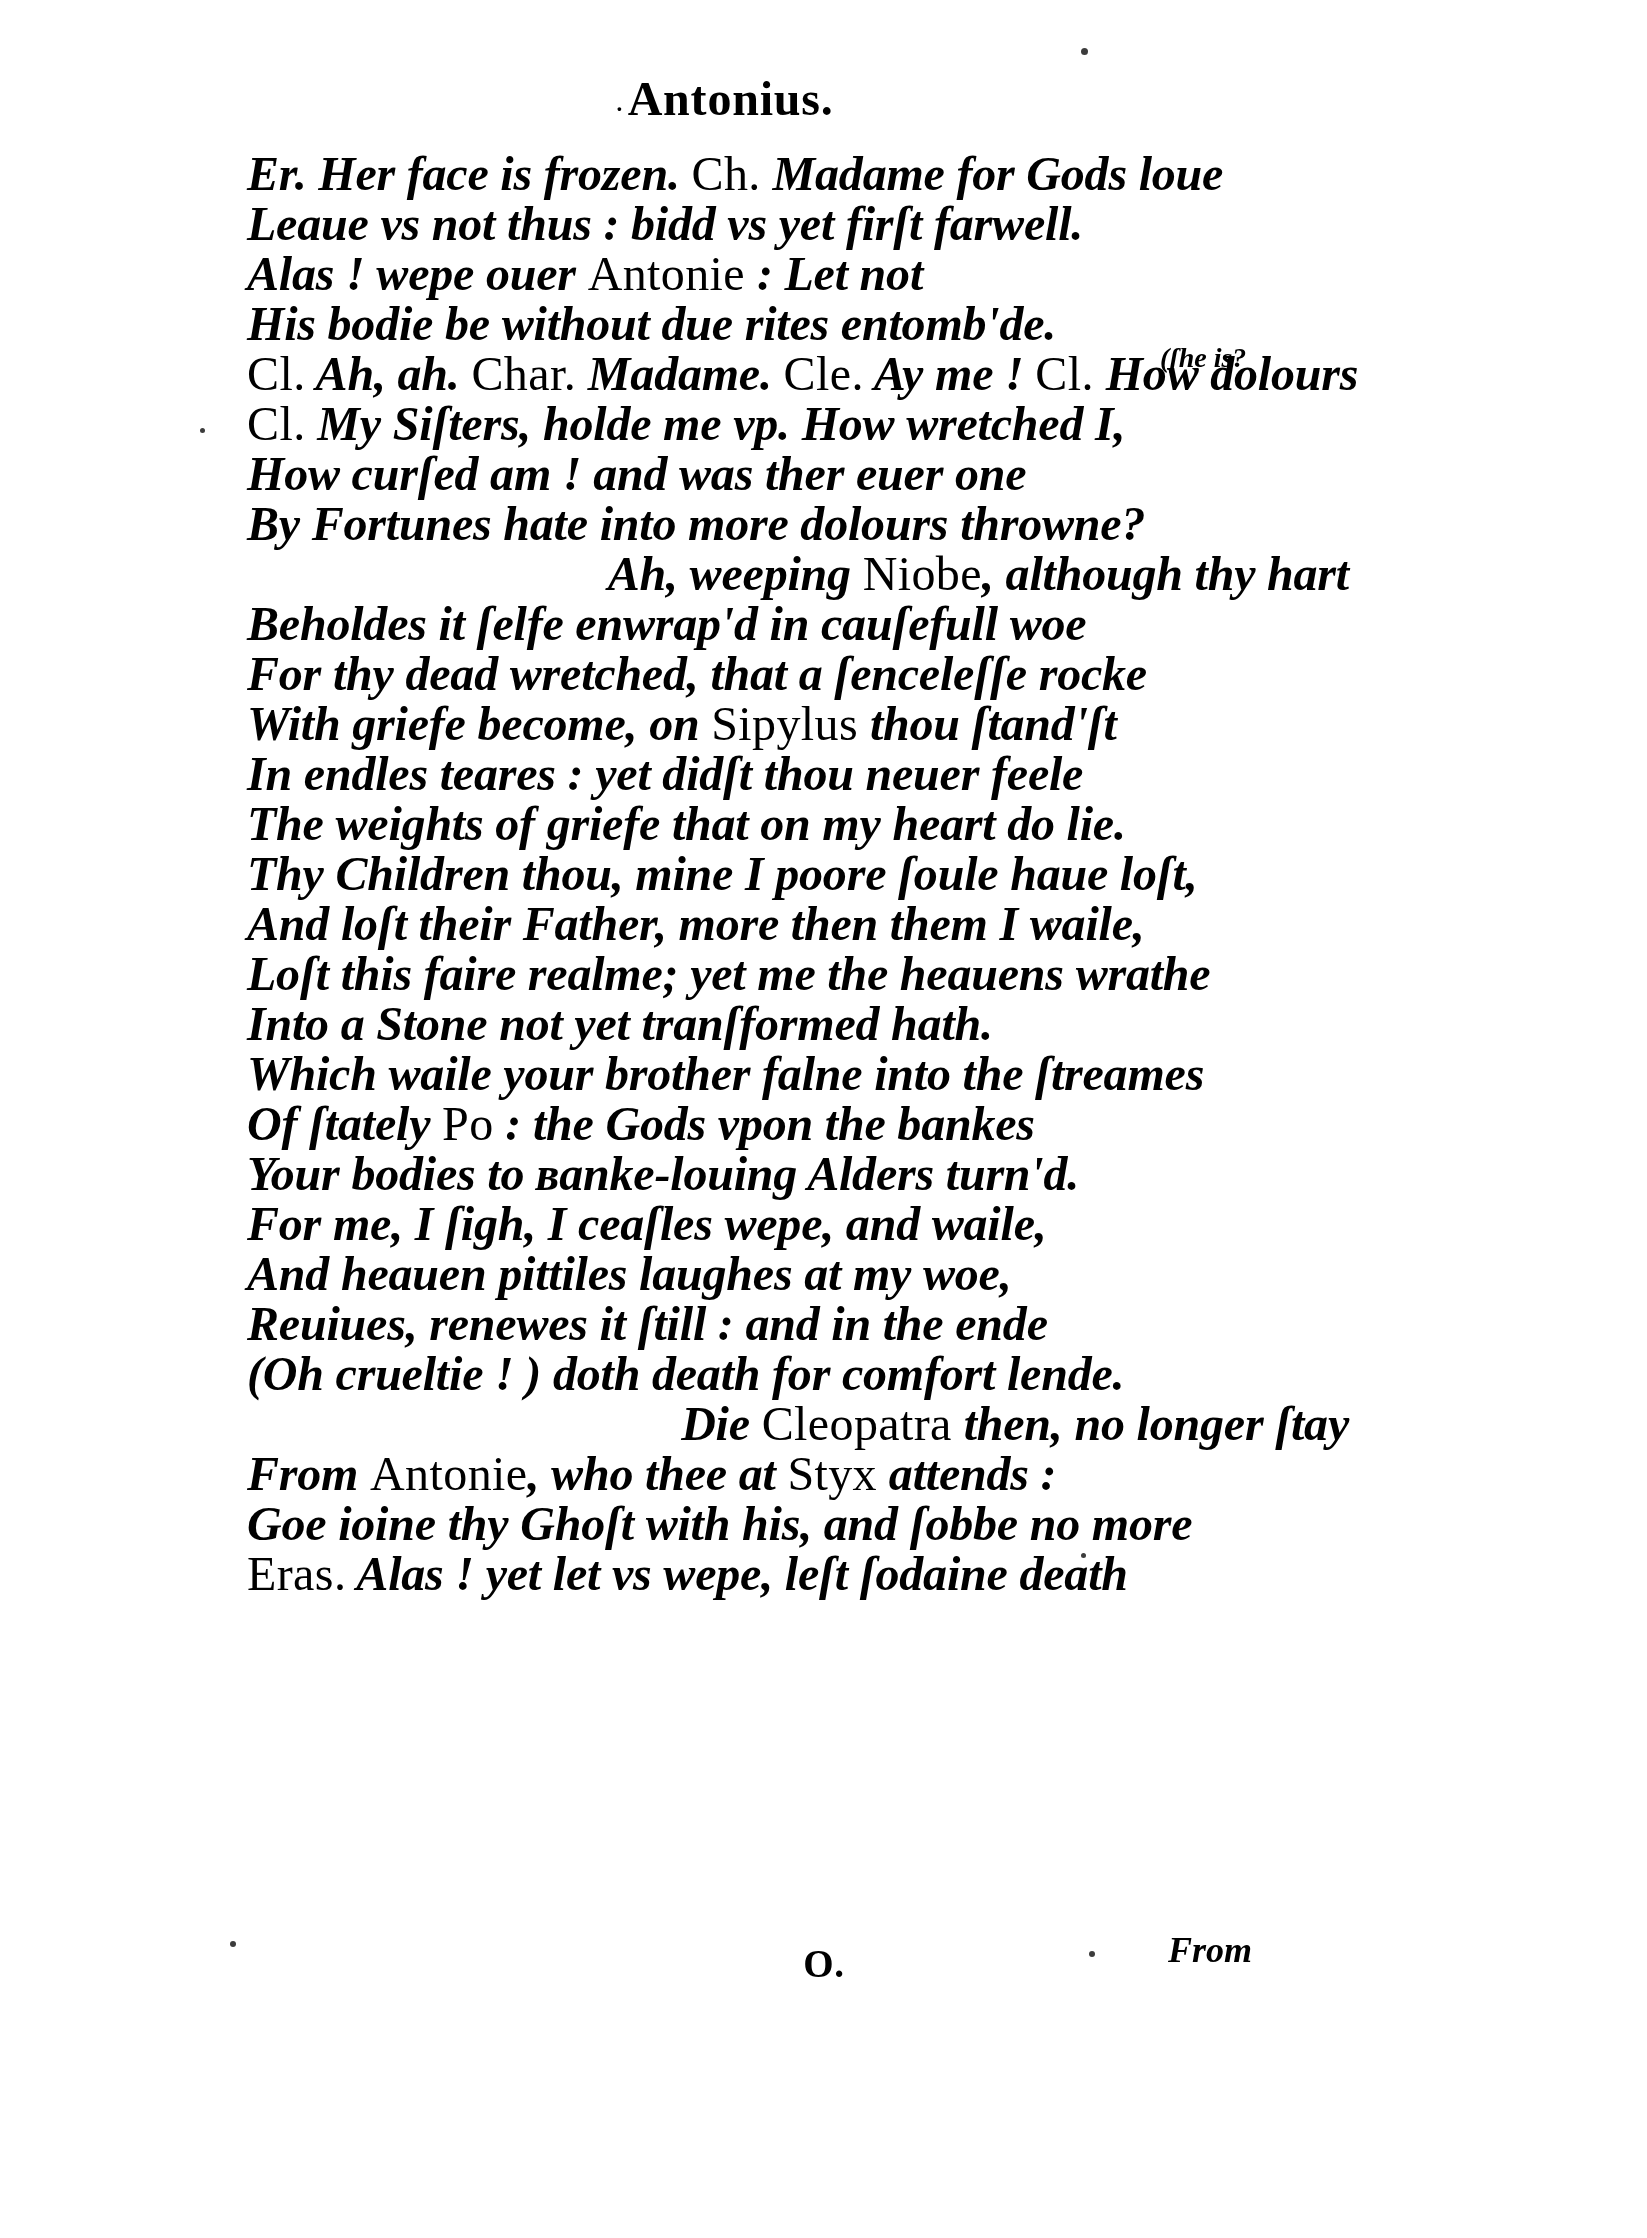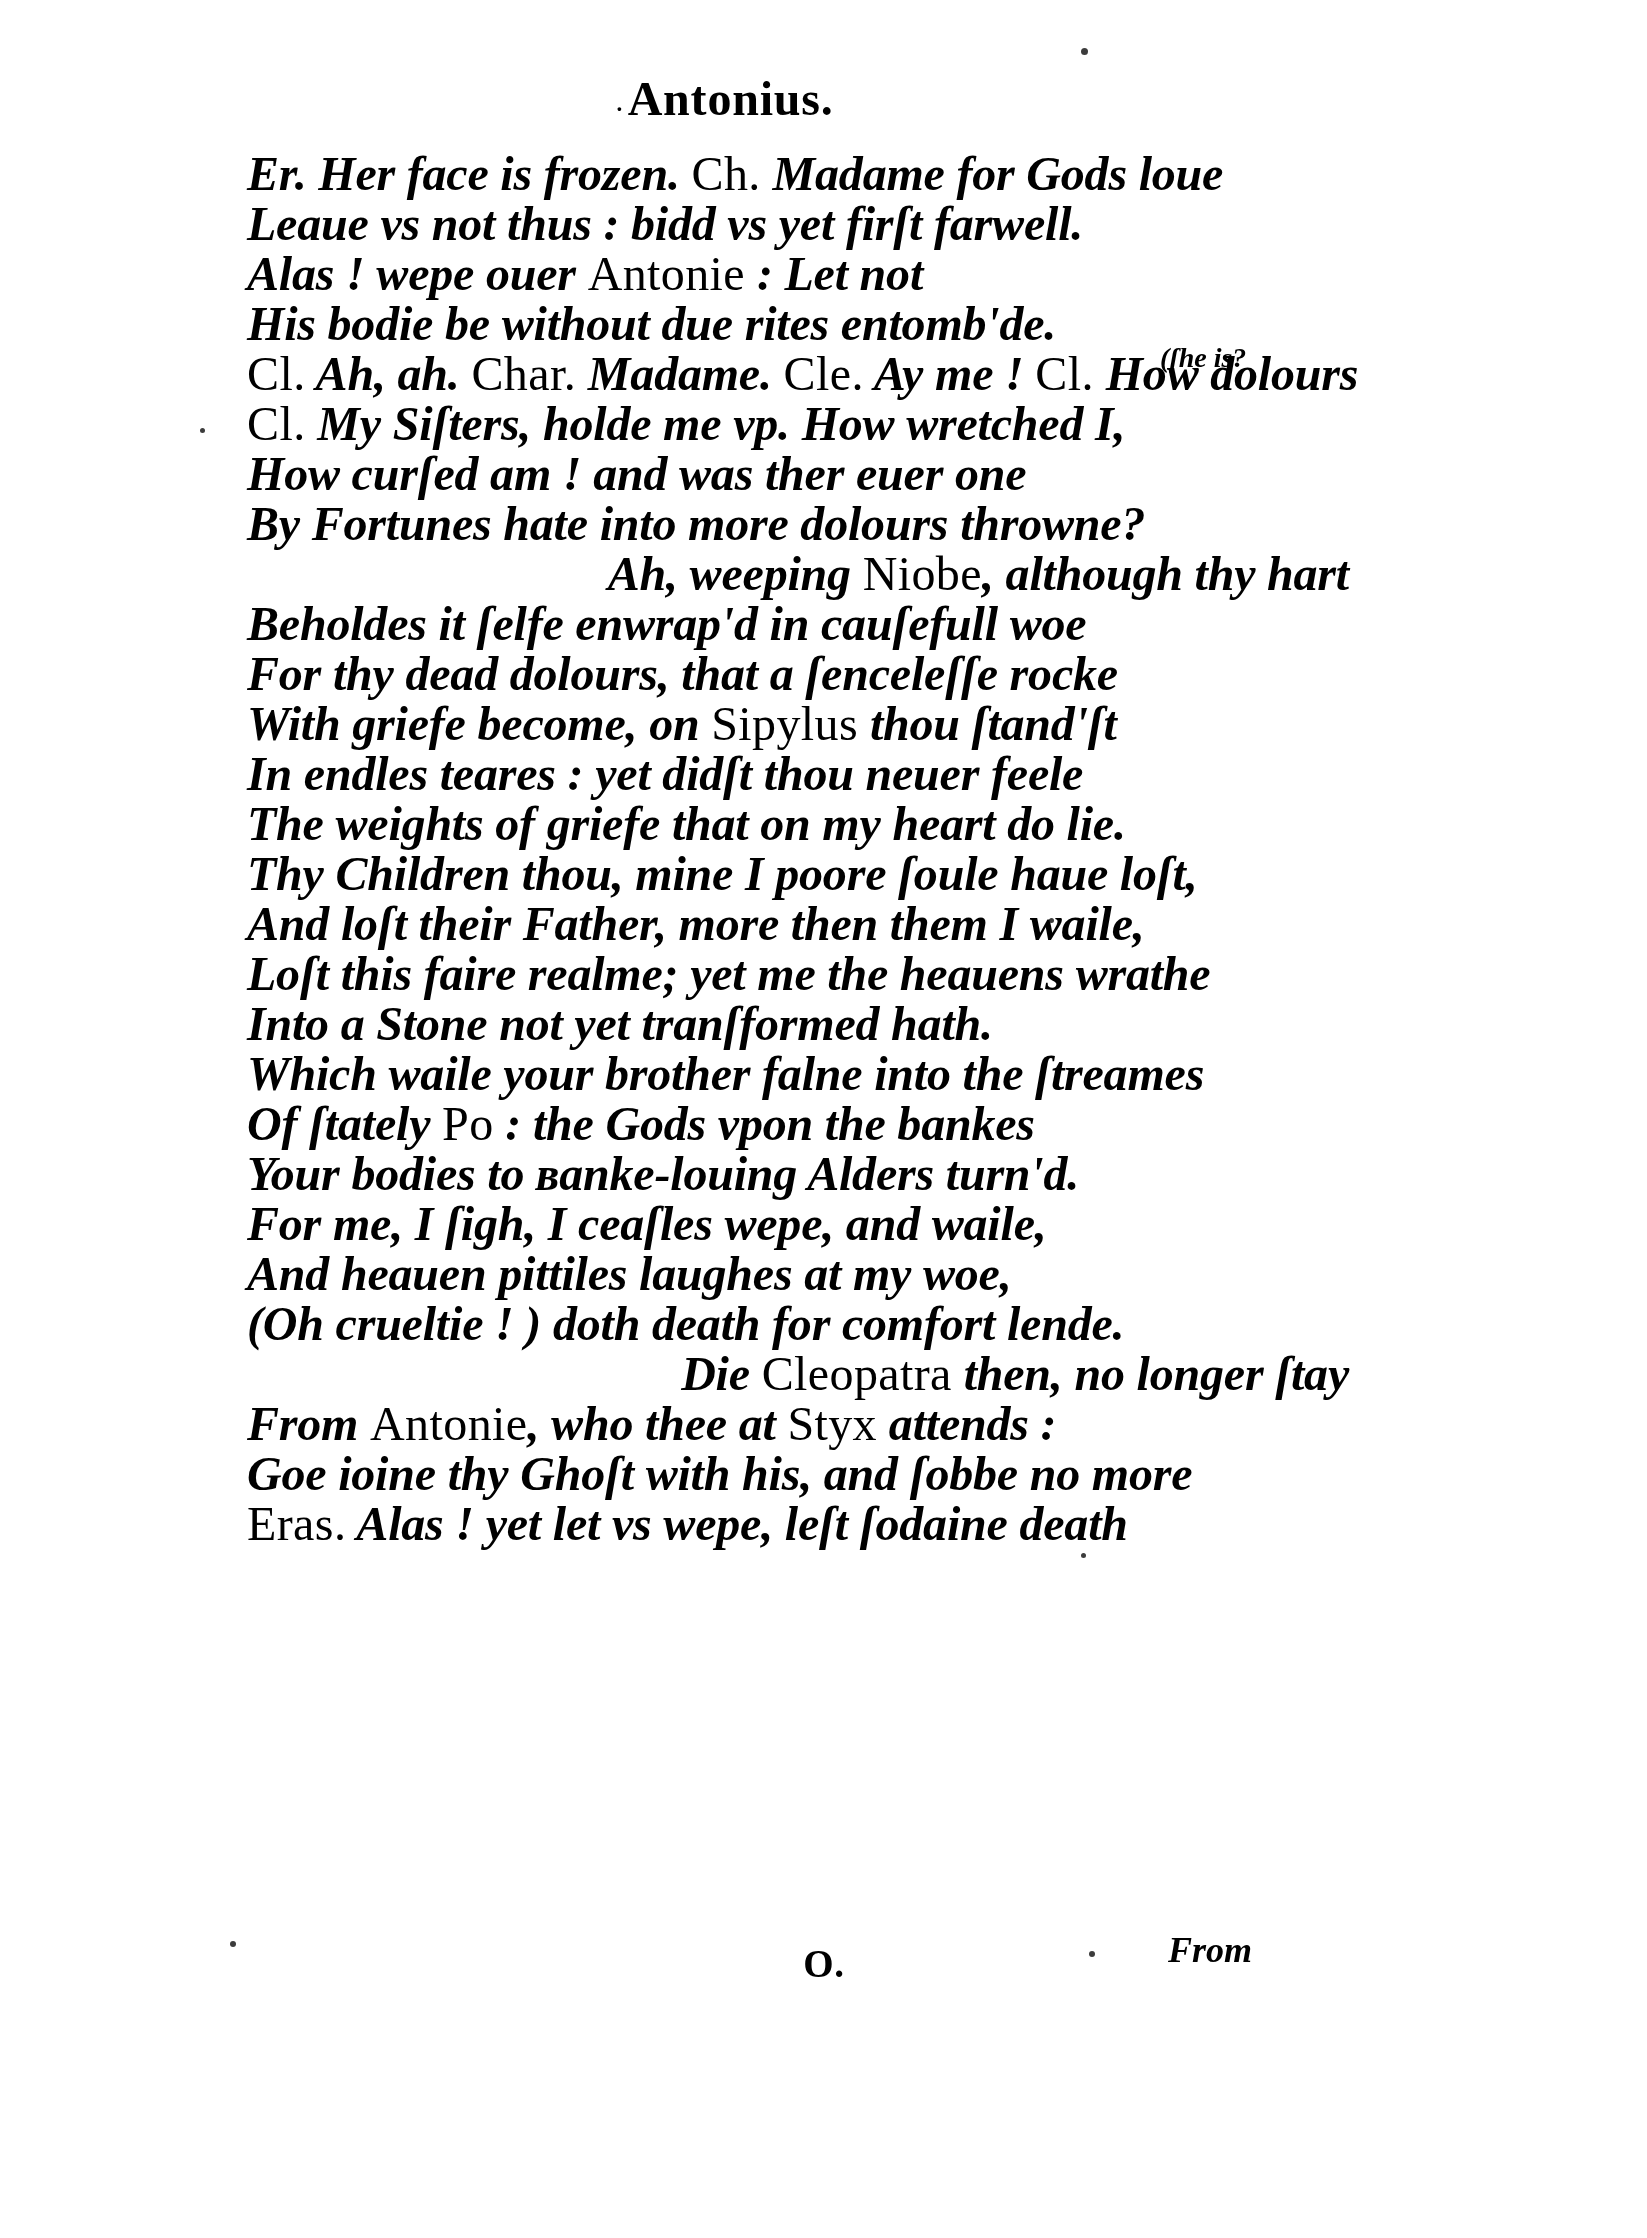--- a/index.html
+++ b/index.html
@@ -123,33 +123,34 @@
       <div class="line"><span>Er. Her face is frozen. </span><span class="rom">Ch.</span><span> Madame for Gods loue</span></div>
       <div class="line"><span>Leaue vs not thus : bidd vs yet firſt farwell.</span></div>
       <div class="line"><span>Alas ! wepe ouer </span><span class="rom">Antonie</span><span> : Let not</span></div>
       <div class="line"><span>His bodie be without due rites entomb'de.</span></div>
       <div class="line"><span class="rom">Cl.</span><span> Ah, ah. </span><span class="rom">Char.</span><span> Madame. </span><span class="rom">Cle.</span><span> Ay me ! </span><span class="rom">Cl.</span><span> How dolours</span></div>
       <div class="line"><span class="rom">Cl.</span><span> My Siſters, holde me vp. How wretched I,</span></div>
       <div class="line"><span>How curſed am ! and was ther euer one</span></div>
       <div class="line"><span>By Fortunes hate  into more dolours throwne?</span></div>
       <div class="line indent"><span>Ah, weeping </span><span class="rom">Niobe</span><span>, although thy hart</span></div>
       <div class="line"><span>Beholdes it ſelfe enwrap'd in cauſefull woe</span></div>
-      <div class="line"><span>For thy dead dolours, that a ſenceleſſe rocke</span></div>
+      <div class="line"><span>For thy dead wretched, that a ſenceleſſe rocke</span></div>
       <div class="line"><span>With griefe become, on </span><span class="rom">Sipylus</span><span> thou ſtand'ſt</span></div>
       <div class="line"><span>In endles teares : yet didſt thou neuer feele</span></div>
       <div class="line"><span>The weights of griefe that on my heart do lie.</span></div>
       <div class="line"><span>Thy Children thou, mine I poore ſoule haue loſt,</span></div>
       <div class="line"><span>And loſt their Father, more then them I waile,</span></div>
       <div class="line"><span>Loſt this faire realme; yet me the heauens wrathe</span></div>
       <div class="line"><span>Into a Stone not yet tranſformed hath.</span></div>
       <div class="line"><span>Which waile your brother falne into the ſtreames</span></div>
       <div class="line"><span>Of ſtately </span><span class="rom">Po</span><span> : the Gods vpon the bankes</span></div>
       <div class="line"><span>Your bodies to ʙanke-louing Alders turn'd.</span></div>
       <div class="line"><span>For me, I ſigh, I ceaſles wepe, and waile,</span></div>
       <div class="line"><span>And heauen pittiles laughes at my woe,</span></div>
+      <div class="line"><span>Reuiues, renewes it ſtill : and in the ende</span></div>
       <div class="line"><span>(Oh  crueltie ! )  doth death for comfort lende.</span></div>
       <div class="line indent"><span>Die </span><span class="rom">Cleopatra</span><span> then, no longer ſtay</span></div>
       <div class="line"><span>From </span><span class="rom">Antonie</span><span>, who thee at </span><span class="rom">Styx</span><span> attends :</span></div>
       <div class="line"><span>Goe ioine thy Ghoſt with his, and ſobbe no more</span></div>
       <div class="line"><span class="rom">Eras.</span><span> Alas ! yet let vs wepe, leſt ſodaine death</span></div>
     </div>
 
   <div class="margin-note note-sheis">(ſhe is?</div>
   <div class="margin-note note-from">From</div>
 

